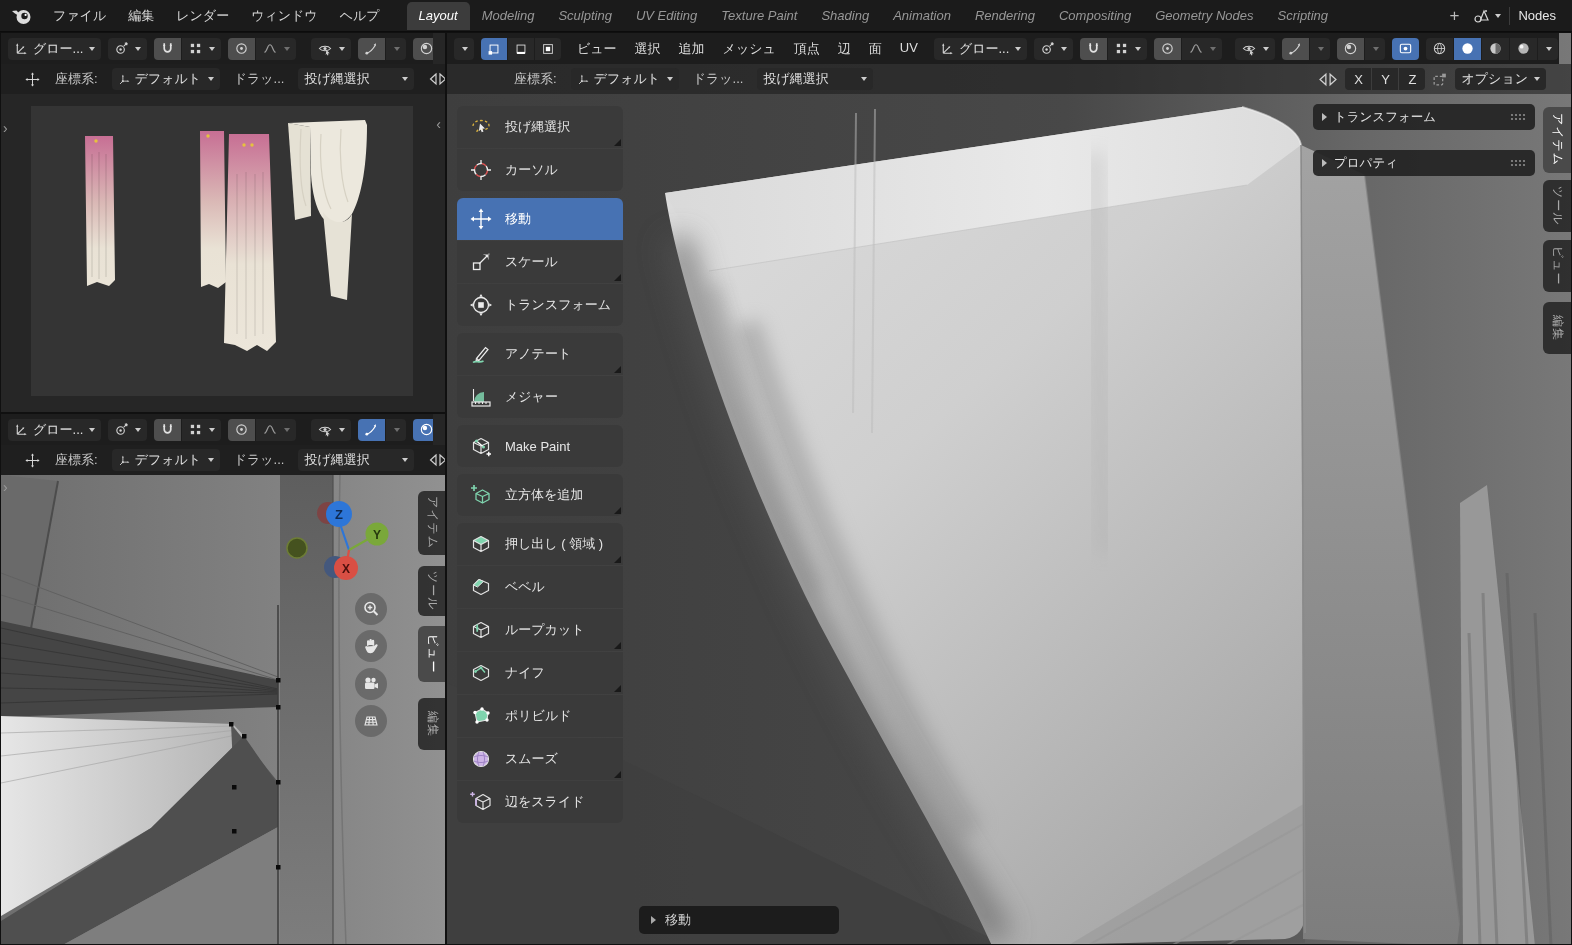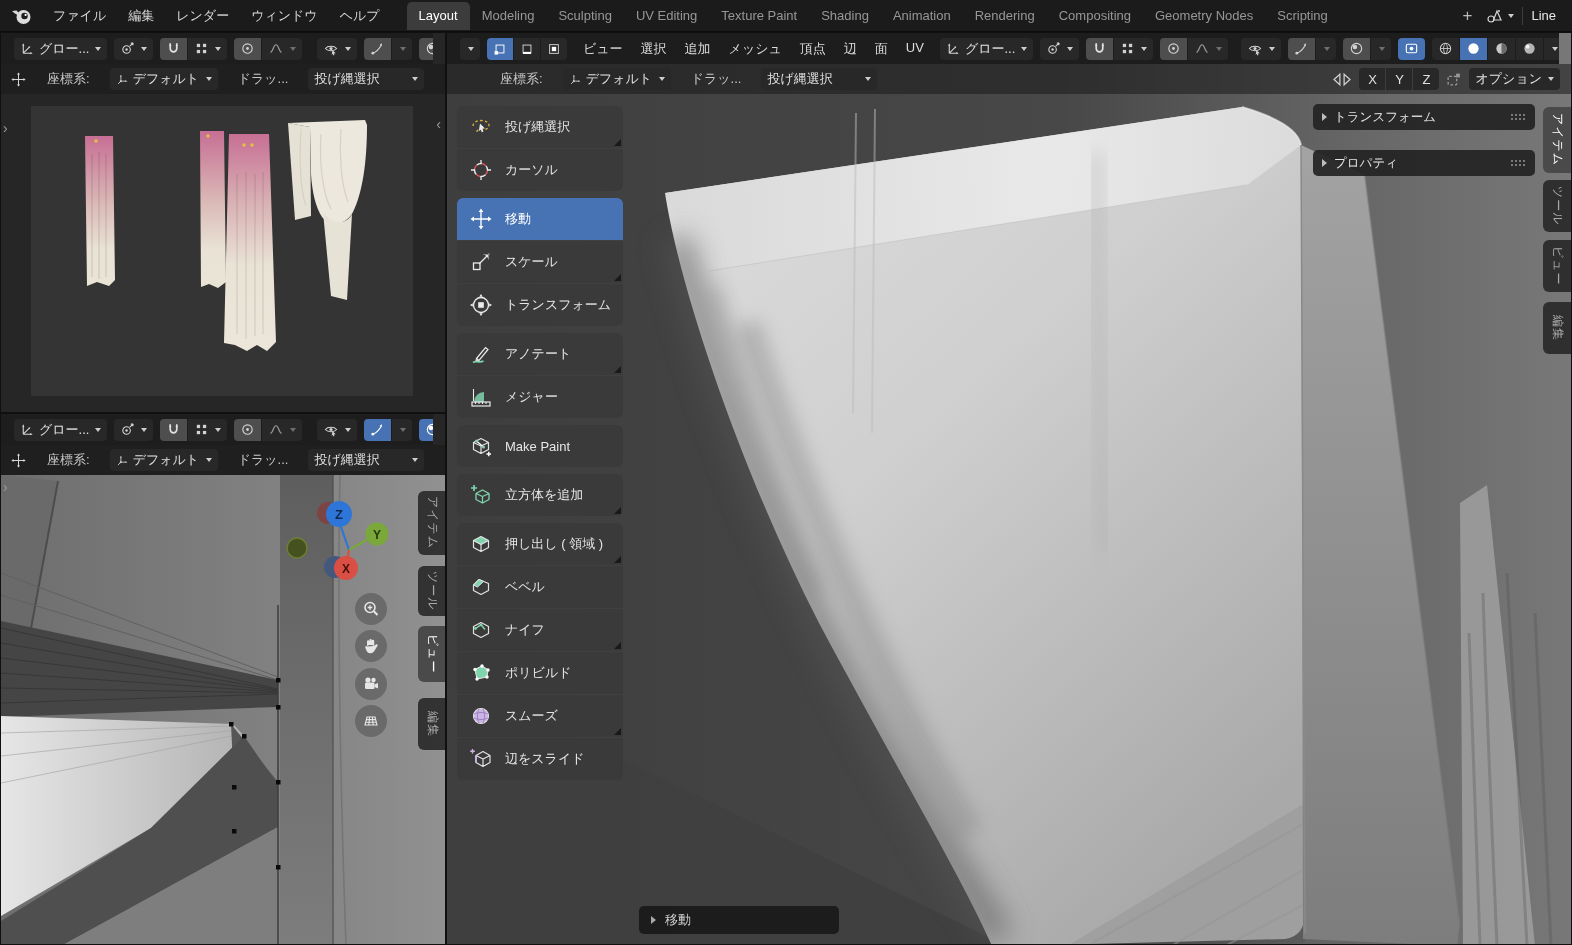--- a/index.html
+++ b/index.html
@@ -5,35 +5,35 @@
   html,body{margin:0;padding:0;background:#0d0d0d;}
   #app{position:relative;width:1572px;height:945px;overflow:hidden;background:#4c1d95;
        font-family:"Liberation Sans",sans-serif;font-size:13px;color:#ddd;
        -webkit-user-select:none;user-select:none;text-align:right;}
   
   #topbar{position:absolute;left:0;top:0;width:1572px;height:32px;background:#1b1b1b;
           display:flex;align-items:center;border-bottom:1px solid #0c0c0c;box-sizing:border-box;}
   .logo{width:24px;height:22px;margin:0 8px 0 10px;flex:0 0 auto;}
   .menu-item{padding:0 11px;color:#d8d8d8;white-space:nowrap;cursor:default;}
   .ws-tabs{display:flex;margin-left:16px;align-items:center;height:32px;}
-  .ws-tab{padding:6px 12px 7px;color:#979797;white-space:nowrap;border-radius:5px 5px 0 0;}
+  .ws-tab{padding:6px 12px 7px;color:#979797;white-space:nowrap;border-radius:5px 5px 0 0;font-style:italic;}
   .ws-tab.active{background:#3c3c3c;color:#ffffff;}
   .topbar-right{margin-left:auto;display:flex;align-items:center;gap:8px;padding-right:16px;}
   .plus-btn{color:#bbb;font-size:17px;padding:0 6px;}
   .vdiv{width:1px;height:18px;background:#3c3c3c;}
   .scene-name{color:#e8e8e8;}
   
   .vp{position:absolute;box-sizing:border-box;border:1px solid #101010;overflow:hidden;background:#262626;}
   #vp-a{left:0;top:32px;width:446px;height:381px;}
   #vp-b{left:0;top:413px;width:446px;height:532px;}
   #vp-main{left:446px;top:32px;width:1126px;height:913px;}
   .vp-h1{position:absolute;left:0;top:0;right:12px;height:31px;background:#1d1d1d;display:flex;
-         align-items:center;gap:7px;padding:0 13px;box-sizing:border-box;overflow:hidden;z-index:6;}
+         align-items:center;gap:7px;padding:0 7px;box-sizing:border-box;overflow:hidden;z-index:6;}
   .vp-h2{position:absolute;left:0;top:31px;right:0;height:30px;background:rgba(26,26,26,.55);
-         display:flex;align-items:center;gap:20px;padding:0 9px;box-sizing:border-box;overflow:hidden;z-index:6;}
+         display:flex;align-items:center;gap:14px;padding:0 23px;box-sizing:border-box;overflow:hidden;z-index:6;}
   .w-btn{display:flex;align-items:center;gap:4px;height:22px;padding:0 6px;background:#282828;
          border-radius:4px;color:#e0e0e0;white-space:nowrap;flex:0 0 auto;}
   .w-btn.on{background:#4e4e4e;}
   .w-btn.blue{background:#4772b3;}
   .w-group{display:flex;gap:1px;flex:0 0 auto;}
   .w-group .w-btn{border-radius:0;}
   .w-group .w-btn:first-child{border-radius:4px 0 0 4px;}
   .w-group .w-btn:last-child{border-radius:0 4px 4px 0;}
   .w-group .w-btn:only-child{border-radius:4px;}
   .tri{width:0;height:0;border-left:3.5px solid transparent;border-right:3.5px solid transparent;
@@ -108,21 +108,21 @@
       <span class="plus-btn">+</span>
       <span style="display:flex;align-items:center;gap:2px">
         <svg width="18" height="16" viewBox="0 0 18 16">
           <circle cx="5" cy="11" r="3" fill="none" stroke="#d5d5d5" stroke-width="1.2"></circle>
           <path d="M11 3 L15 12 L7.5 12 Z" fill="none" stroke="#d5d5d5" stroke-width="1.2"></path>
           <circle cx="13" cy="3" r="1" fill="#d5d5d5"></circle>
         </svg>
         <span class="tri"></span>
       </span>
       <span class="vdiv"></span>
-      <span class="scene-name">Line</span>
+      <span class="scene-name">Nodes</span>
     </div>
   </header>
 
   <section class="vp" id="vp-a">
     <svg class="canvas-svg" width="446" height="320" viewBox="0 0 446 320" style="top:61px">
       <defs>
         <linearGradient id="pinkA" x1="0" y1="0" x2="0" y2="1">
           <stop offset="0" stop-color="#c76f94"></stop>
             <stop offset="0.45" stop-color="#dab9b6"></stop>
             <stop offset="0.75" stop-color="#e9e2d5"></stop>
@@ -820,20 +820,31 @@
             <svg width="24" height="24" viewBox="0 0 24 24">
               <path d="M4.5 10 L10 4.5 L19.5 8.5 L19.5 15.5 L12 19.5 L4.5 15.5 Z" stroke="#e2e2e2" stroke-width="1.2" fill="none" stroke-linejoin="round"></path>
               <path d="M4.5 10 L10 4.5 L14.5 6.4 L8.5 12 Z" fill="#7fd4ae" stroke="#e2e2e2" stroke-width="1"></path>
             </svg>
             </span>
           <span>ベベル</span>
         </div>
         <div class="tool">
           <span class="ic">
             <svg width="24" height="24" viewBox="0 0 24 24">
+              <path d="M4.5 8.5 L12 4.5 L19.5 8.5 L19.5 15.5 L12 19.5 L4.5 15.5 Z M12 12 V19.5 M4.5 8.5 L12 12 L19.5 8.5" stroke="#e2e2e2" stroke-width="1.2" fill="none" stroke-linejoin="round"></path>
+              <path d="M8.2 6.5 L8.2 13.8" stroke="#7fd4ae" stroke-width="1.7"></path>
+              <circle cx="8.2" cy="10" r="1.3" fill="#7fd4ae"></circle>
+            </svg>
+            </span>
+          <span>ループカット</span>
+            <span class="sub"></span>
+        </div>
+        <div class="tool">
+          <span class="ic">
+            <svg width="24" height="24" viewBox="0 0 24 24">
               <path d="M4.5 8.5 L12 4.5 L19.5 8.5 L19.5 15.5 L12 19.5 L4.5 15.5 Z" stroke="#e2e2e2" stroke-width="1.2" fill="none" stroke-linejoin="round"></path>
               <path d="M6.5 10.5 L12 6.8 L16 11.5" stroke="#7fd4ae" stroke-width="1.5" fill="none"></path>
               <circle cx="6.5" cy="10.5" r="1.4" fill="#7fd4ae"></circle>
                 <circle cx="12" cy="6.8" r="1.4" fill="#7fd4ae"></circle>
             </svg>
             </span>
           <span>ナイフ</span>
             <span class="sub"></span>
         </div>
         <div class="tool">

